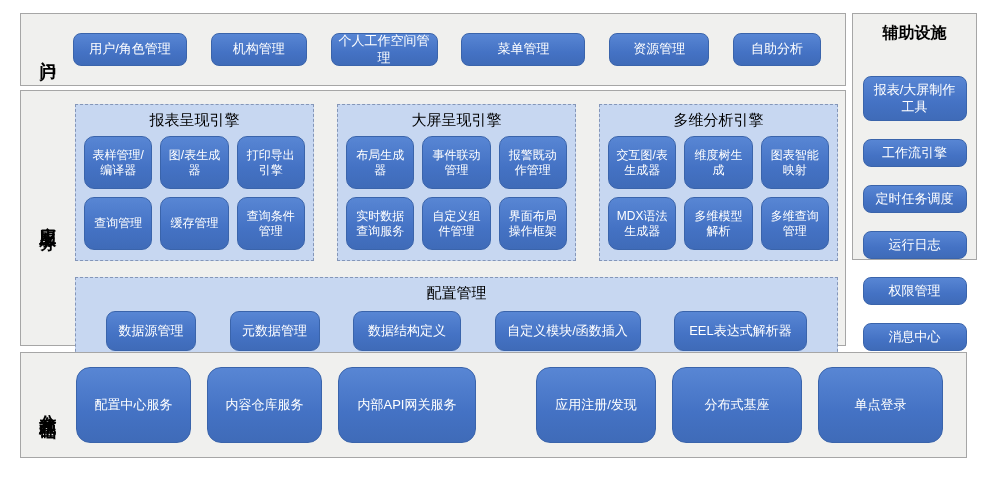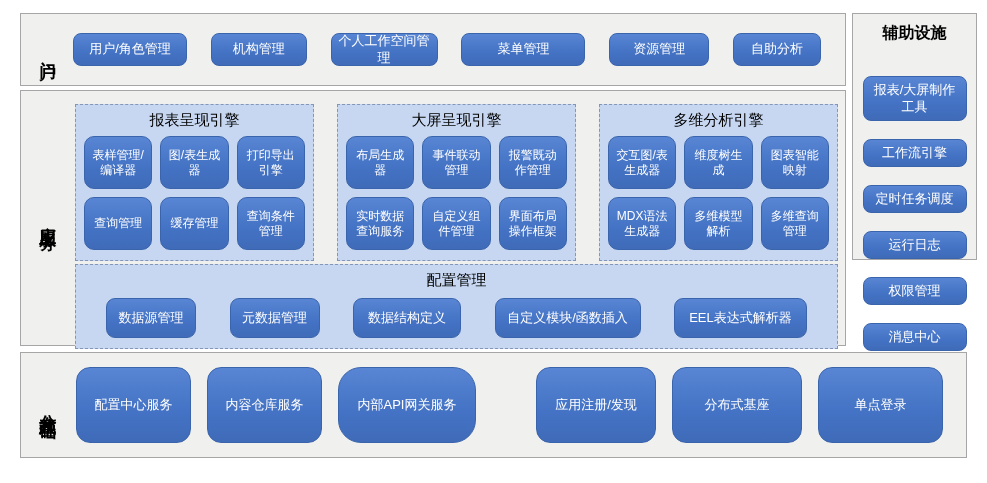--- a/index.html
+++ b/index.html
@@ -55,21 +55,21 @@
   .engine{
     flex:1;box-sizing:border-box;background:var(--panel-bg);
     border:1px dashed var(--panel-border);padding:3px 8px 10px;
   }
   .engine-title{text-align:center;font-size:15px;padding:3px 0 6px;}
   .engine-grid{display:grid;grid-template-columns:repeat(3,1fr);gap:8px 8px;}
   .engine-grid .btn{height:53px;font-size:12px;border-radius:10px;}
 
   .config-panel{
     box-sizing:border-box;background:var(--panel-bg);
-    border:1px dashed var(--panel-border);margin-top:3px;padding:3px 10px 10px;
+    border:1px dashed var(--panel-border);margin-top:16px;padding:3px 10px 10px;
   }
   .config-title{text-align:center;font-size:15px;padding:3px 0 8px;}
   .config-row{display:flex;align-items:center;justify-content:space-between;padding:0 20px;}
   .config-row .btn{height:40px;border-radius:9px;}
   .config-row .btn:nth-child(1){width:90px;}
   .config-row .btn:nth-child(2){width:90px;}
   .config-row .btn:nth-child(3){width:108px;}
   .config-row .btn:nth-child(4){width:146px;}
   .config-row .btn:nth-child(5){width:133px;}
 
@@ -77,21 +77,21 @@
   .aux-title{font-weight:bold;font-size:16px;padding-top:9px;text-align:center;}
   .aux-list{display:flex;flex-direction:column;align-items:center;gap:18px;margin-top:32px;width:100%;}
   .aux-list .btn{width:104px;height:28px;font-size:13px;}
   .aux-list .btn:nth-child(1){height:45px;}
 
   
   .dist-row{flex:1;display:flex;align-items:center;justify-content:space-between;padding:0 23px 0 3px;}
   .dist-row .btn{height:76px;border-radius:14px;}
   .dist-row .btn:nth-child(1){width:115px;}
   .dist-row .btn:nth-child(2){width:115px;}
-  .dist-row .btn:nth-child(3){width:138px;border-radius:23px;}
+  .dist-row .btn:nth-child(3){width:138px;}
   .dist-row .btn:nth-child(4){width:120px;margin-left:44px;}
   .dist-row .btn:nth-child(5){width:130px;}
   .dist-row .btn:nth-child(6){width:125px;}
 </style>
 </head>
 <body>
 
 <div class="section" id="portal-section">
   <div class="vlabel">门户</div>
   <div class="portal-row">

